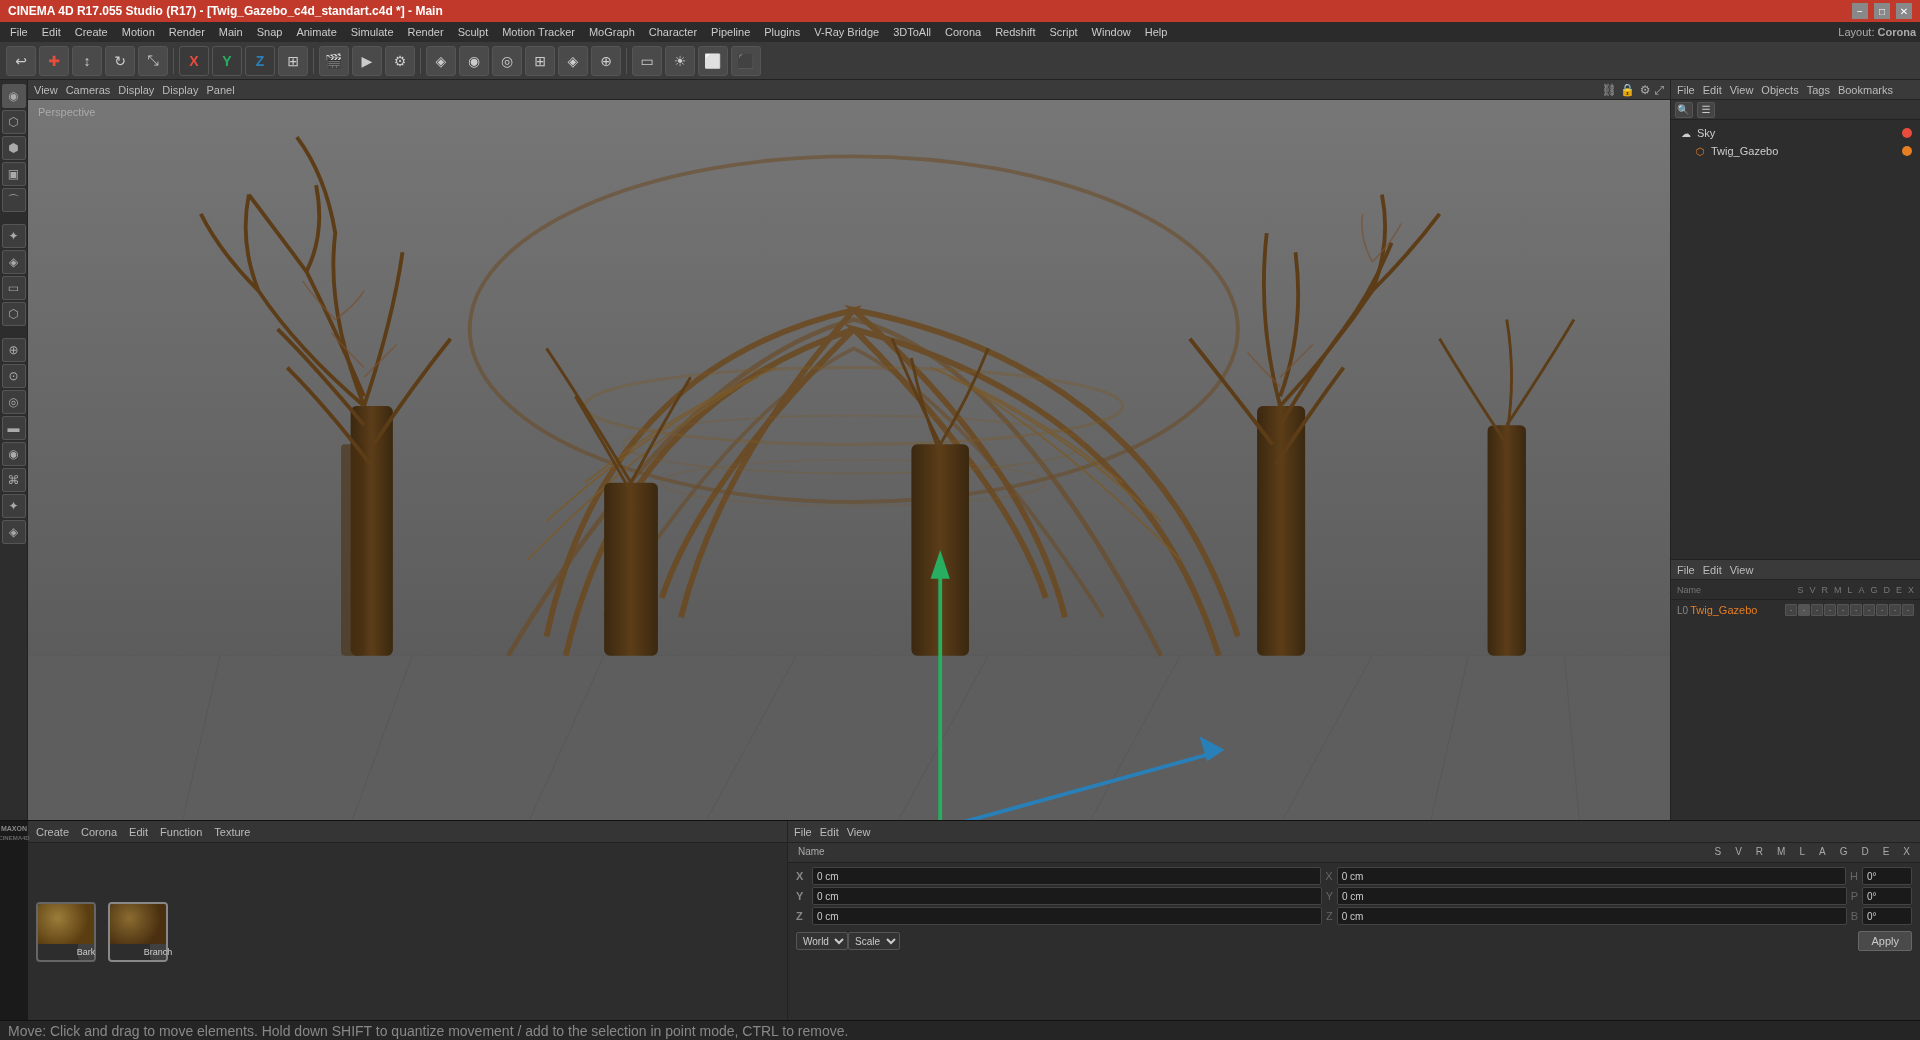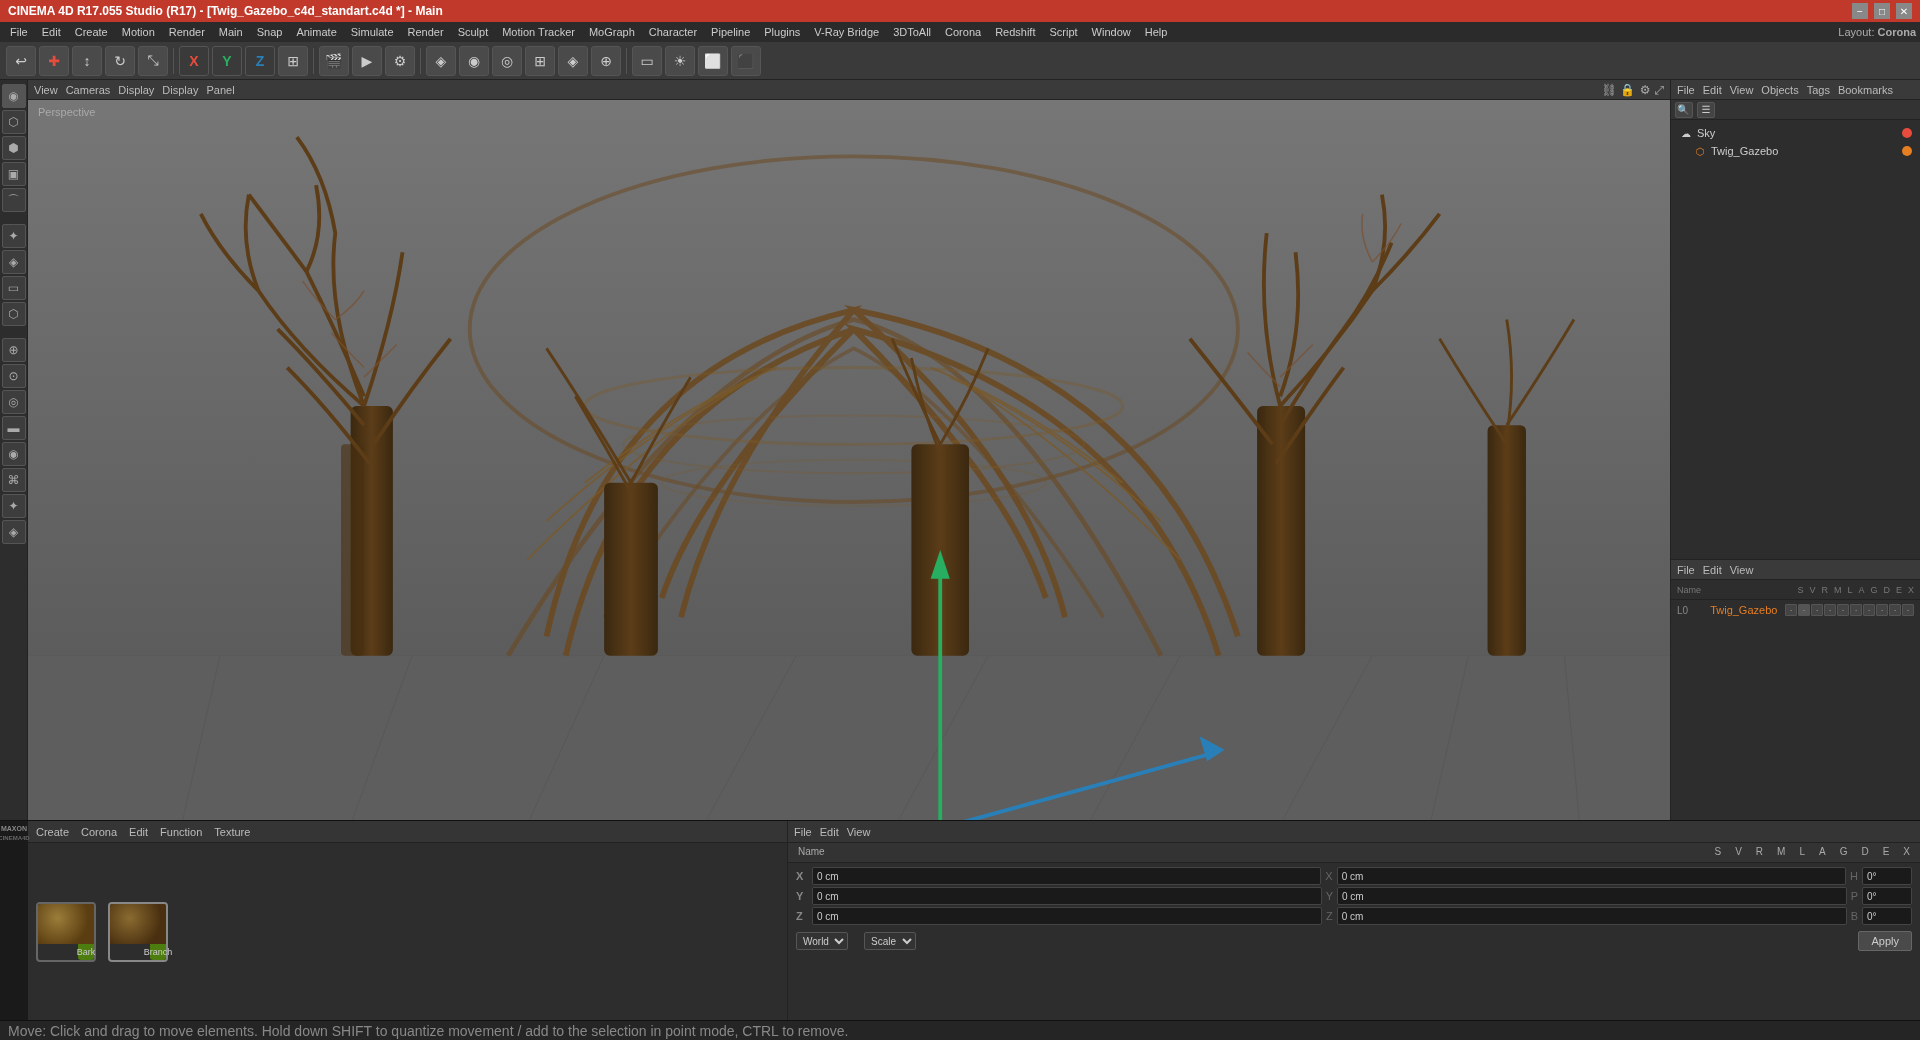--- a/index.html
+++ b/index.html
@@ -389,21 +389,21 @@
       display: flex;
       flex-direction: column;
       cursor: pointer;
     }
     .mat-swatch-preview {
       flex: 1;
       border-radius: 3px 3px 0 0;
     }
     .mat-swatch-label {
       height: 16px;
-      background: #4d7c0f;
+      background: #404040;
       border-radius: 0 0 3px 3px;
       display: flex;
       align-items: center;
       justify-content: center;
       font-size: 9px;
       color: #ccc;
       margin-left: 40px;
     }
 
     
@@ -480,21 +480,21 @@
       background: #1a1a1a;
       border: 1px solid #444;
       border-radius: 2px;
       color: #ccc;
       font-size: 10px;
       padding: 0 4px;
     }
     #attr-bottom-row {
       display: flex;
       align-items: center;
-      gap: 16px;
+      gap: 0;
       padding: 4px 0;
     }
     .coord-dropdown {
       height: 18px;
       background: #333;
       border: 1px solid #555;
       border-radius: 2px;
       color: #ccc;
       font-size: 10px;
       padding: 0 2px;
@@ -1007,21 +1007,21 @@
         <span class="attr-col-header">M</span>
         <span class="attr-col-header">L</span>
         <span class="attr-col-header">A</span>
         <span class="attr-col-header">G</span>
         <span class="attr-col-header">D</span>
         <span class="attr-col-header">E</span>
         <span class="attr-col-header">X</span>
       </div>
       <div id="obj-bottom-content">
         <div class="obj-row">
-          <span style="color:#888; font-size:10px; margin-right:20px;">L0</span>
+          <span style="color:#888; font-size:10px; margin-right:0;">L0</span>
           <span class="obj-row-label">Twig_Gazebo</span>
           <div class="obj-row-icons">
             <div class="obj-row-icon">·</div>
             <div class="obj-row-icon" style="background:#555;">·</div>
             <div class="obj-row-icon">·</div>
             <div class="obj-row-icon">·</div>
             <div class="obj-row-icon">·</div>
             <div class="obj-row-icon">·</div>
             <div class="obj-row-icon">·</div>
             <div class="obj-row-icon">·</div>

